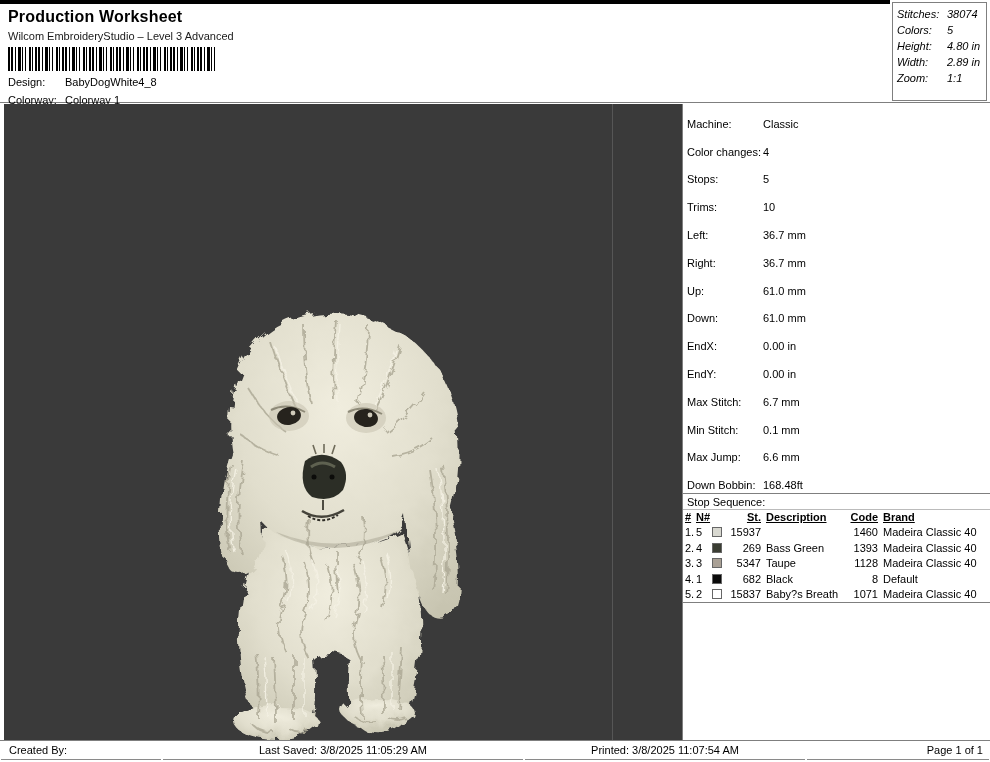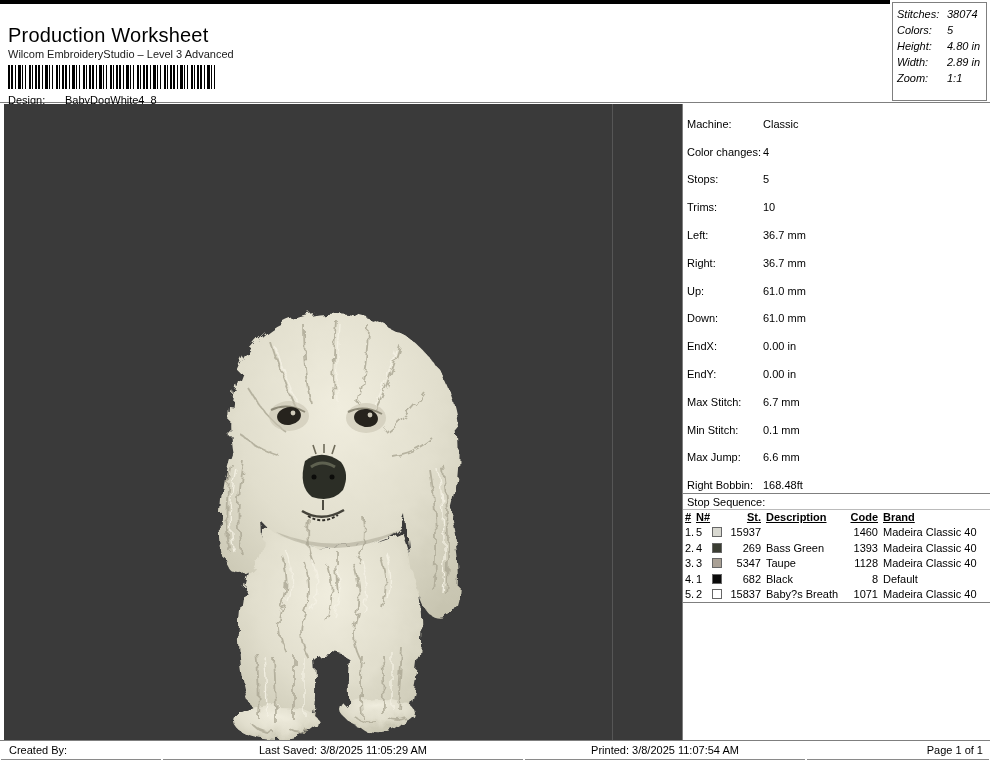--- a/index.html
+++ b/index.html
@@ -4,21 +4,21 @@
 <style>
   * { margin:0; padding:0; box-sizing:border-box; }
   html,body { background:#fff; }
   body { font-family:"Liberation Sans","DejaVu Sans",sans-serif; color:#000; }
   .page { position:relative; width:990px; height:762px; background:#fff; overflow:hidden; }
 
   
   .header { position:absolute; left:0; top:0; width:990px; height:103px; border-bottom:1px solid #7f7f7f; background:#fff; }
   .header-topbar { position:absolute; left:0; top:0; width:890px; height:4px; background:#000; }
   .header-left { position:absolute; left:8px; top:7px; width:600px; }
-  .hl-title { font-size:20px; font-weight:normal; line-height:20px; letter-spacing:.2px;margin-top:18px; }
+  .hl-title { font-size:16px; font-weight:bold; line-height:20px; letter-spacing:.2px; }
   .hl-sub { font-size:11px; line-height:13px; margin-top:3px; color:#1a1a1a; }
   .barcode { margin-top:4px; width:208px; height:24px;
     background:repeating-linear-gradient(90deg,
       #000 0 2px,#fff 2px 3px,#000 3px 5px,#fff 5px 7px,#000 7px 8px,#fff 8px 10px,
       #000 10px 13px,#fff 13px 14px,#000 14px 15px,#fff 15px 17px,#000 17px 18px,
       #fff 18px 21px,#000 21px 23px,#fff 23px 24px,#000 24px 25px,#fff 25px 27px); }
   .kv-row { font-size:11px; line-height:14px; margin-top:4px; display:flex; }
   .kv-row .k { width:57px; }
   .stats-box { position:absolute; left:892px; top:2px; width:95px; height:99px; border:1px solid #7f7f7f; padding:3px 0 0 4px; }
   .stat-row { display:flex; font-size:11px; line-height:16px;font-style:italic; }
@@ -251,21 +251,21 @@
       </div>
     <div class="mi-row">
         <span class="k">Min Stitch:</span>
         <span>0.1 mm</span>
       </div>
     <div class="mi-row">
         <span class="k">Max Jump:</span>
         <span>6.6 mm</span>
       </div>
     <div class="mi-row">
-        <span class="k">Right Bobbin:</span>
+        <span class="k">Down Bobbin:</span>
         <span>168.48ft</span>
       </div>
 
     <div class="ss-title">Stop Sequence:</div>
 
     <div class="ss-head">
       <span class="c-num">#</span>
       <span class="c-n">N#</span>
       <span class="c-swatch"></span>
       <span class="c-st">St.</span>

